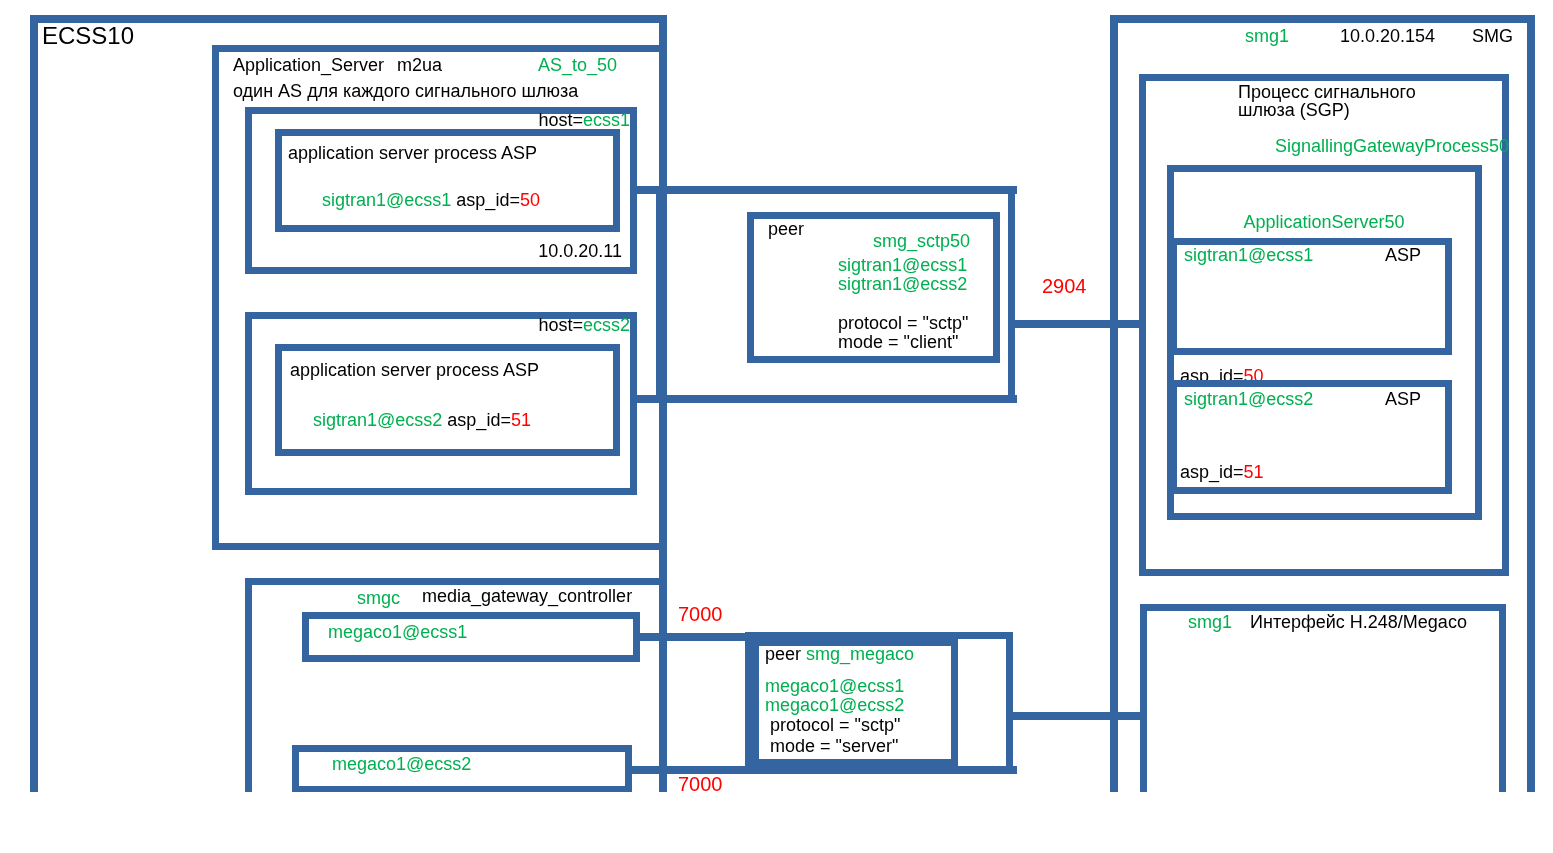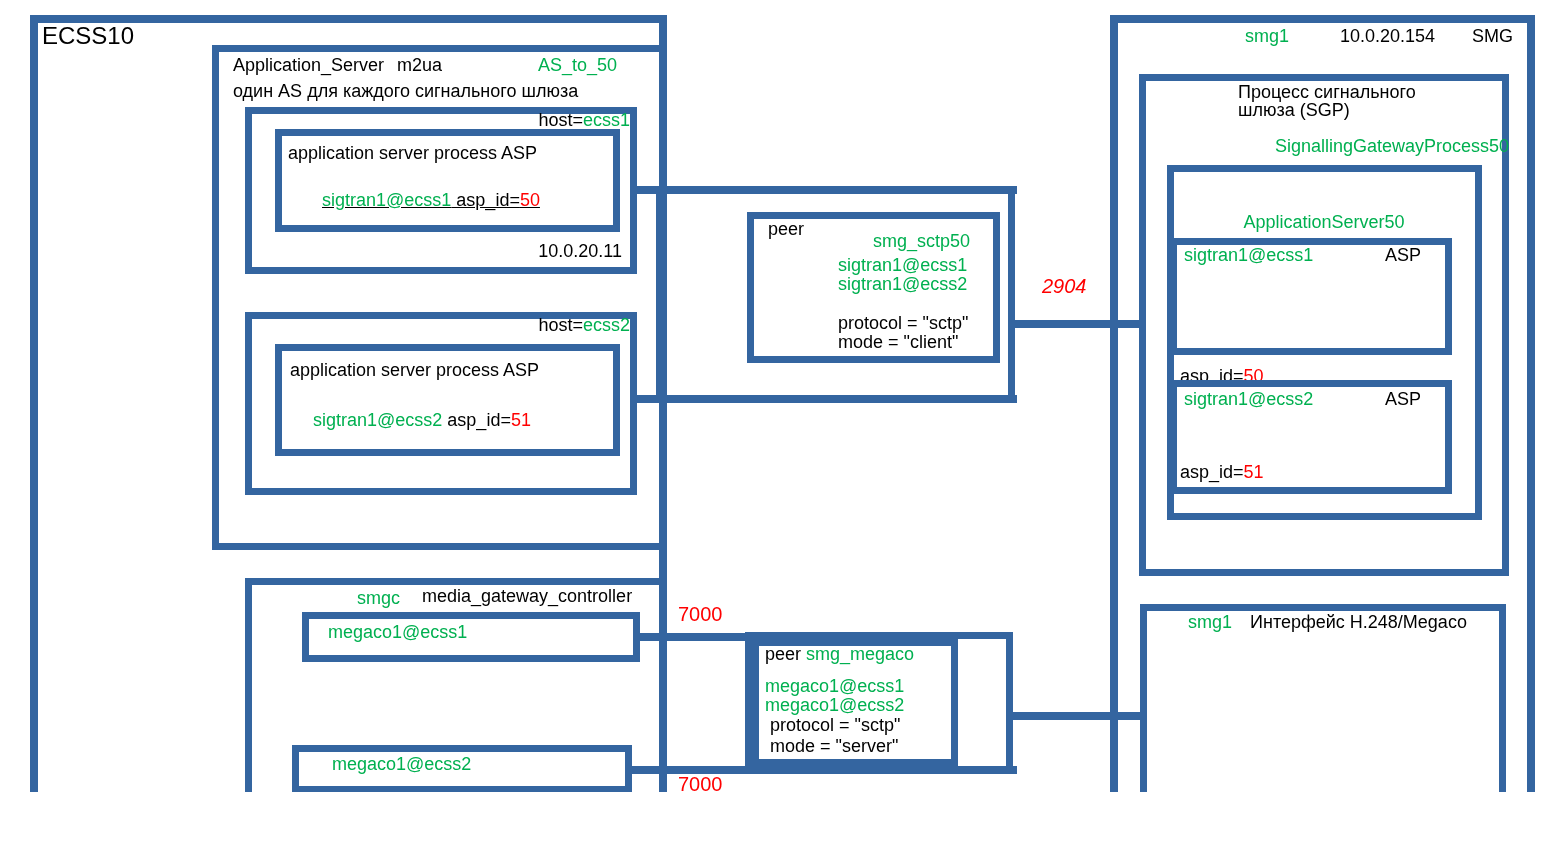--- a/index.html
+++ b/index.html
@@ -49,21 +49,21 @@
   <div class="t" style="left:397px; top:55px;">m2ua</div>
   <div class="t green" style="left:538px; top:55px;">AS_to_50</div>
   <div class="t" style="left:233px; top:81px;">один AS для каждого сигнального шлюза</div>
 
   <div class="box" style="left:245px; top:107px; width:392px; height:167px;"></div>
   <div class="t right" style="left:300px; top:110px; width:330px;text-align:right;">
     <span>host=</span><span class="green">ecss1</span>
   </div>
   <div class="box" style="left:275px; top:129px; width:345px; height:103px;"></div>
   <div class="t" style="left:288px; top:143px;">application server process ASP</div>
-  <div class="t" style="left:322px; top:190px;text-decoration:underline;">
+  <div class="t" style="left:322px; top:190px;">
     <span class="green">sigtran1@ecss1</span><span> asp_id=</span><span class="red">50</span>
   </div>
   <div class="t right" style="left:300px; top:241px; width:322px;">10.0.20.11</div>
 
   <div class="box" style="left:245px; top:312px; width:392px; height:183px;"></div>
   <div class="t right" style="left:300px; top:315px; width:330px;">
     <span>host=</span><span class="green">ecss2</span>
   </div>
   <div class="box" style="left:275px; top:344px; width:345px; height:112px;"></div>
   <div class="t" style="left:290px; top:360px;">application server process ASP</div>
@@ -79,21 +79,21 @@
   <div class="box" style="left:292px; top:745px; width:340px; height:48px;"></div>
   <div class="t green" style="left:332px; top:754px;">megaco1@ecss2</div>
 
   <div class="line" style="left:630px; top:186px; width:387px; height:8px;"></div>
   <div class="line" style="left:630px; top:395px; width:387px; height:8px;"></div>
   <div class="line" style="left:1013px; top:320px; width:132px; height:8px;"></div>
   <div class="line" style="left:633px; top:633px; width:120px; height:8px;"></div>
   <div class="line" style="left:627px; top:766px; width:390px; height:8px;"></div>
   <div class="line" style="left:1013px; top:712px; width:132px; height:8px;"></div>
 
-  <div class="t port" style="left:1042px; top:274px;font-style:italic;">2904</div>
+  <div class="t port" style="left:1042px; top:274px;">2904</div>
   <div class="t port" style="left:678px; top:602px;">7000</div>
   <div class="t port" style="left:678px; top:772px;">7000</div>
 
   <div class="box" style="left:656px; top:186px; width:359px; height:217px;"></div>
   <div class="box" style="left:747px; top:212px; width:253px; height:151px;"></div>
   <div class="t" style="left:768px; top:219px;">peer</div>
   <div class="t green" style="left:873px; top:231px;">smg_sctp50</div>
   <div class="t green" style="left:838px; top:255px;">sigtran1@ecss1</div>
   <div class="t green" style="left:838px; top:274px;">sigtran1@ecss2</div>
   <div class="t" style="left:838px; top:313px;">protocol = "sctp"</div>

